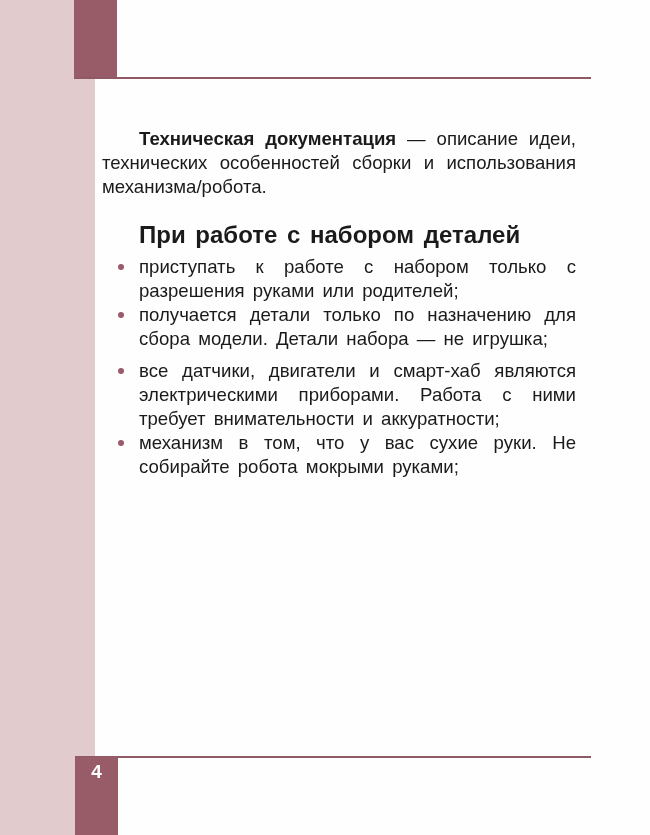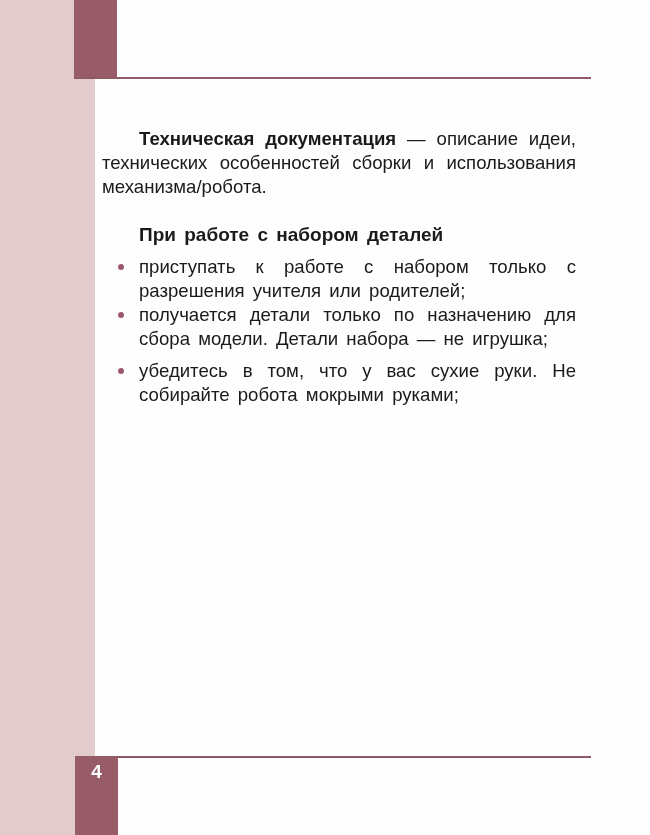--- a/index.html
+++ b/index.html
@@ -17,21 +17,21 @@
   .block-bot { position: absolute; left: 75px; top: 757px; width: 43px; height: 78px; background: #985b68; }
   .rule-bot { position: absolute; left: 75px; top: 756px; width: 516px; height: 2px; background: #8f5a66; }
   .page-num { position: absolute; left: 75px; top: 761px; width: 43px; text-align: center;
     color: #ffffff; font-weight: bold; font-size: 19px; }
 
   .content { position: absolute; left: 102px; top: 87px; width: 474px;
     font-size: 18.6px; line-height: 24px; margin-top: 40px; }
   p { margin: 0; text-align: justify; text-indent: 37px; word-spacing: 3px; }
   p + p { margin-top: 9px; }
   .term { font-weight: bold; }
-  h3 { margin: 0; font-size: 19px; line-height: 24px; font-weight: bold; padding-left: 37px; word-spacing: 3px; }
+  h3 { margin: 0; font-size: 24px; line-height: 24px; font-weight: bold; padding-left: 37px; word-spacing: 3px; }
   .h1 { margin-top: 24px; }
   .h2 { margin-top: 24px; }
   ul { list-style: none; margin: 8px 0 0 0; padding: 0 0 0 37px; }
   li { position: relative; text-align: justify; word-spacing: 3px; }
   li .bullet { position: absolute; left: -21px; top: 9px; width: 6px; height: 6px; border-radius: 50%; background: #9a5a6a; }
 </style>
 </head>
 <body>
 
 <div class="strip-top"></div>
@@ -41,20 +41,21 @@
 <div class="rule-top"></div>
 <div class="rule-bot"></div>
 <div class="block-bot"></div>
 <div class="page-num">4</div>
 
 <div class="content">
   <p><span class="term">Техническая документация</span><span> — описание идеи, технических особенностей сборки и использования механизма/робота.</span></p>
 
   <h3 class="h1">При работе с набором деталей</h3>
   <ul>
-    <li><span class="bullet"></span><span>приступать к работе с набором только с разрешения учителя или родителей;</span></li>
+    <li><span class="bullet"></span><span>приступать к работе с набором только с разрешения руками или родителей;</span></li>
     <li><span class="bullet"></span><span>получается детали только по назначению для сбора модели. Детали набора — не игрушка;</span></li>
   </ul>
 
   <ul>
-    <li><span class="bullet"></span><span>убедитесь в том, что у вас сухие руки. Не собирайте робота мокрыми руками;</span></li>
+    <li><span class="bullet"></span><span>все датчики, двигатели и смарт-хаб являются электрическими приборами. Работа с ними требует внимательности и аккуратности;</span></li>
+    <li><span class="bullet"></span><span>механизм в том, что у вас сухие руки. Не собирайте робота мокрыми руками;</span></li>
   </ul>
 </div>
 
 </body></html>

